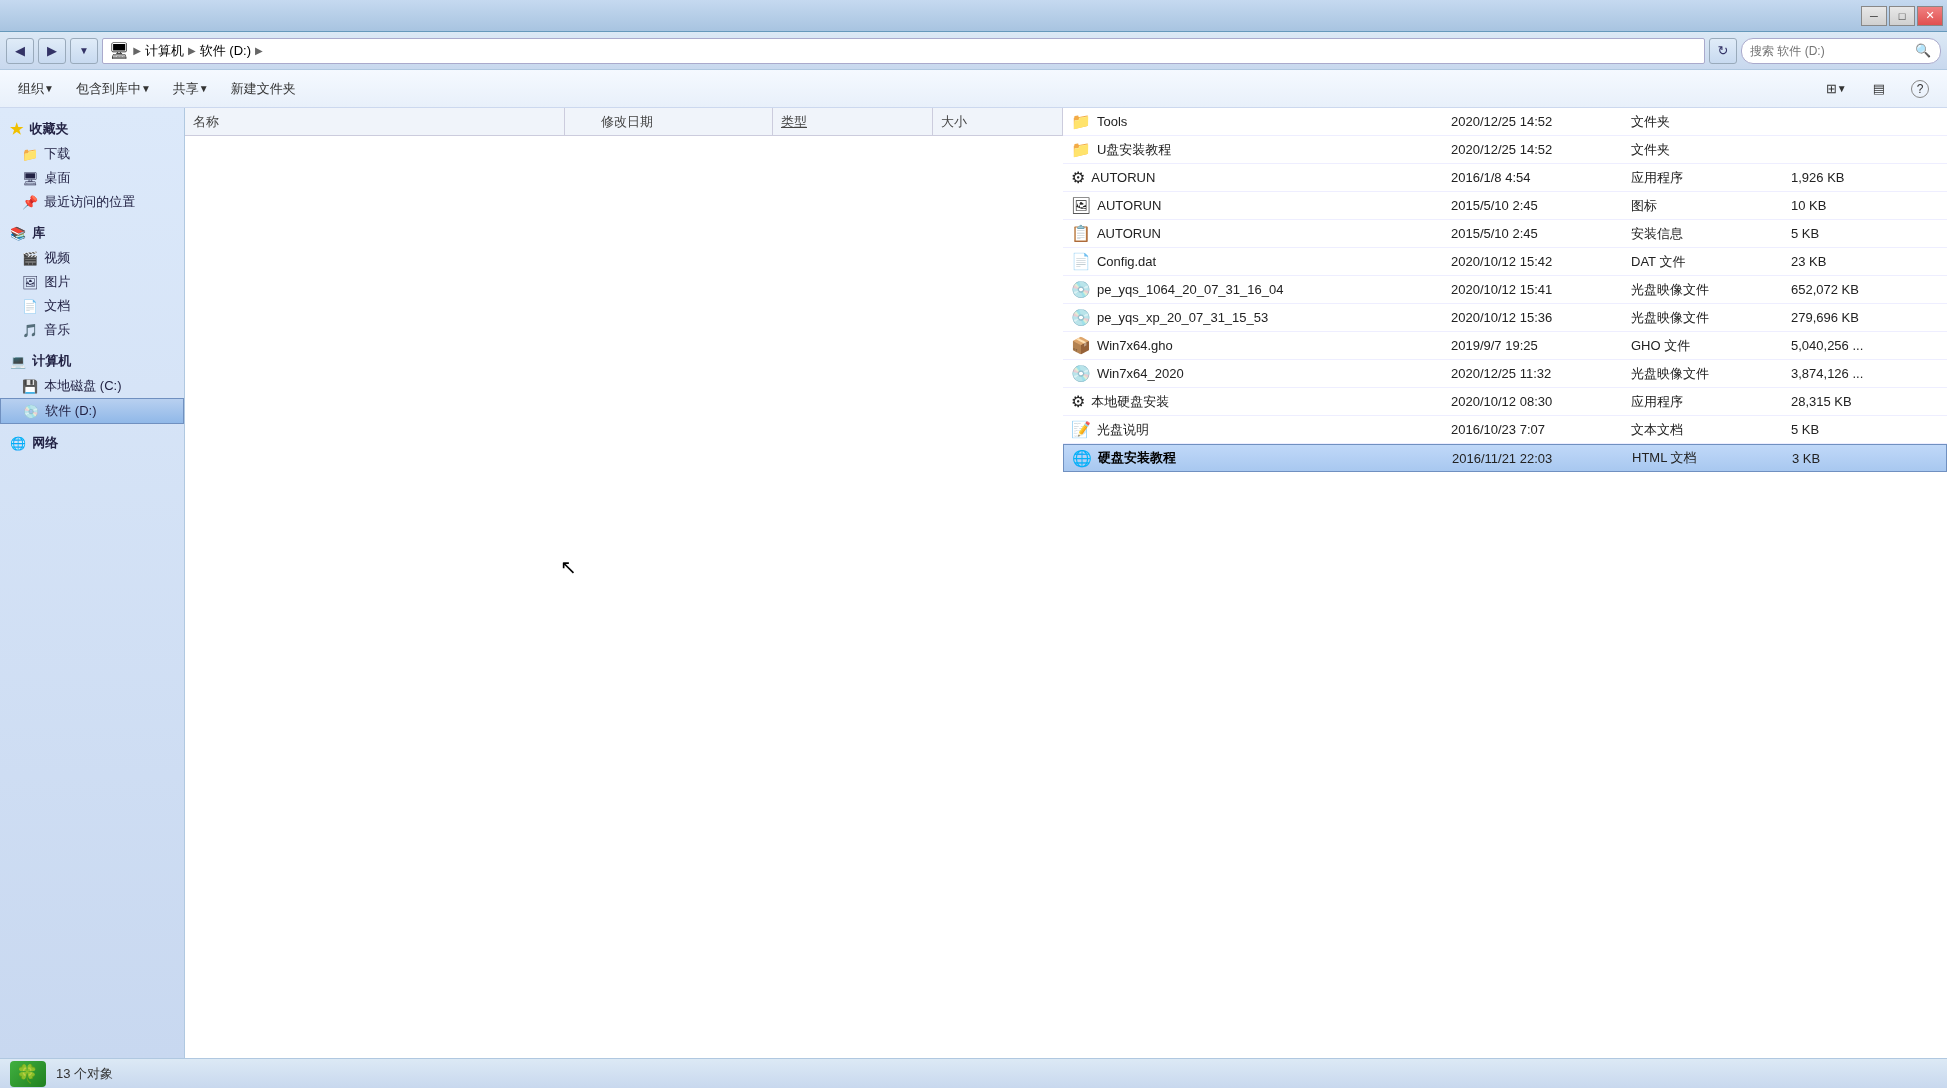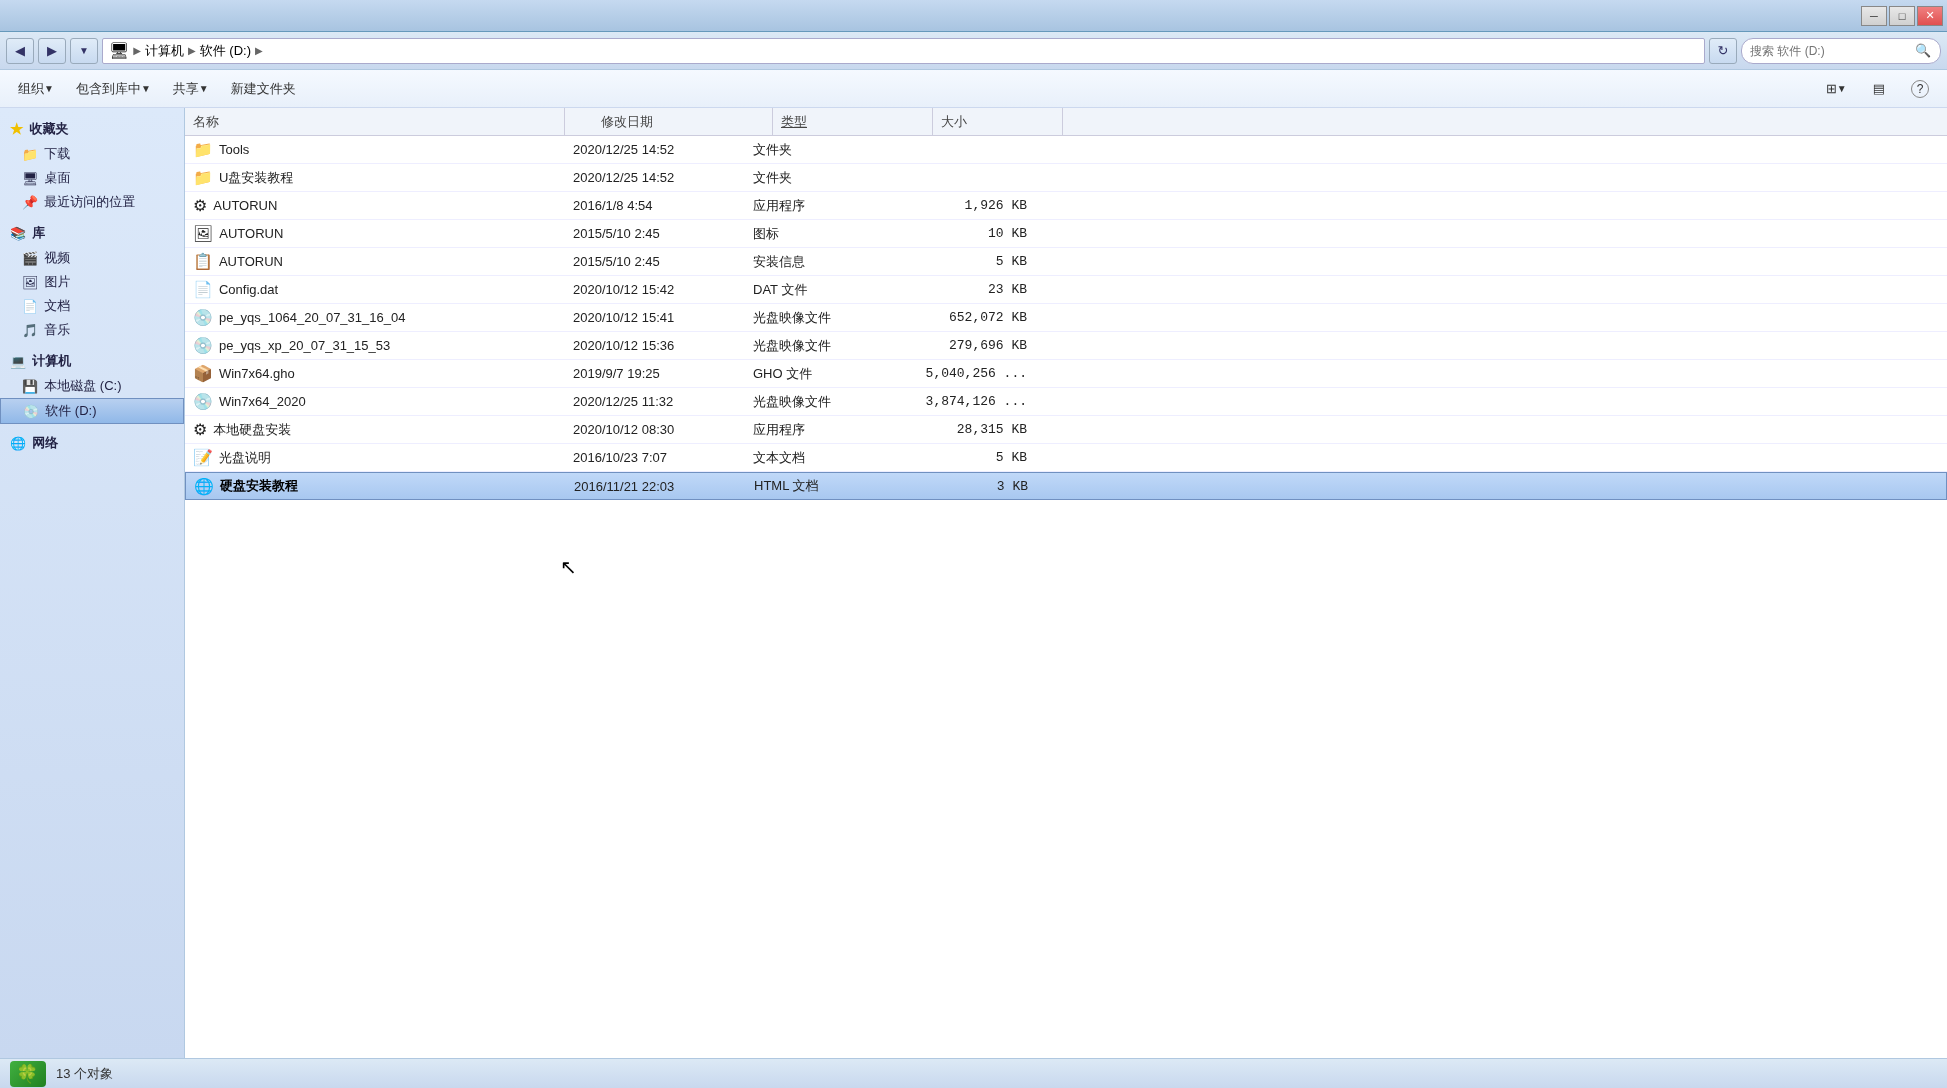--- a/index.html
+++ b/index.html
@@ -161,21 +161,21 @@
     .sidebar-item.active {
       background: linear-gradient(to bottom, #b8d0f0, #90b8e8);
       border: 1px solid #7090c0;
     }
     .icon-star { color: #f0c000; font-size: 15px; }
 
     
     .file-pane {
       flex: 1;
       display: flex;
-      flex-direction: column;
+      flex-direction: row;
       background: #fff;
     }
     .file-header {
       display: flex;
       align-items: center;
       background: #f0f4fa;
       border-bottom: 1px solid #ccd;
       height: 28px;
       flex-shrink: 0;
     }
@@ -213,21 +213,21 @@
       text-overflow: ellipsis;
     }
     .cell-name {
       width: 380px;
       display: flex;
       align-items: center;
       gap: 6px;
     }
     .cell-date { width: 180px; }
     .cell-type { width: 160px; }
-    .cell-size { width: 130px; text-align: right; font-family: Liberation Mono, monospace; }
+    .cell-size { width: 130px; text-align: left; }
     .fi-folder { color: #e8b040; }
 
     
     .statusbar {
       height: 30px;
       background: linear-gradient(to bottom, #dce9f5, #c8d8ee);
       border-top: 1px solid #b0c8e0;
       display: flex;
       align-items: center;
       padding: 0 10px;

